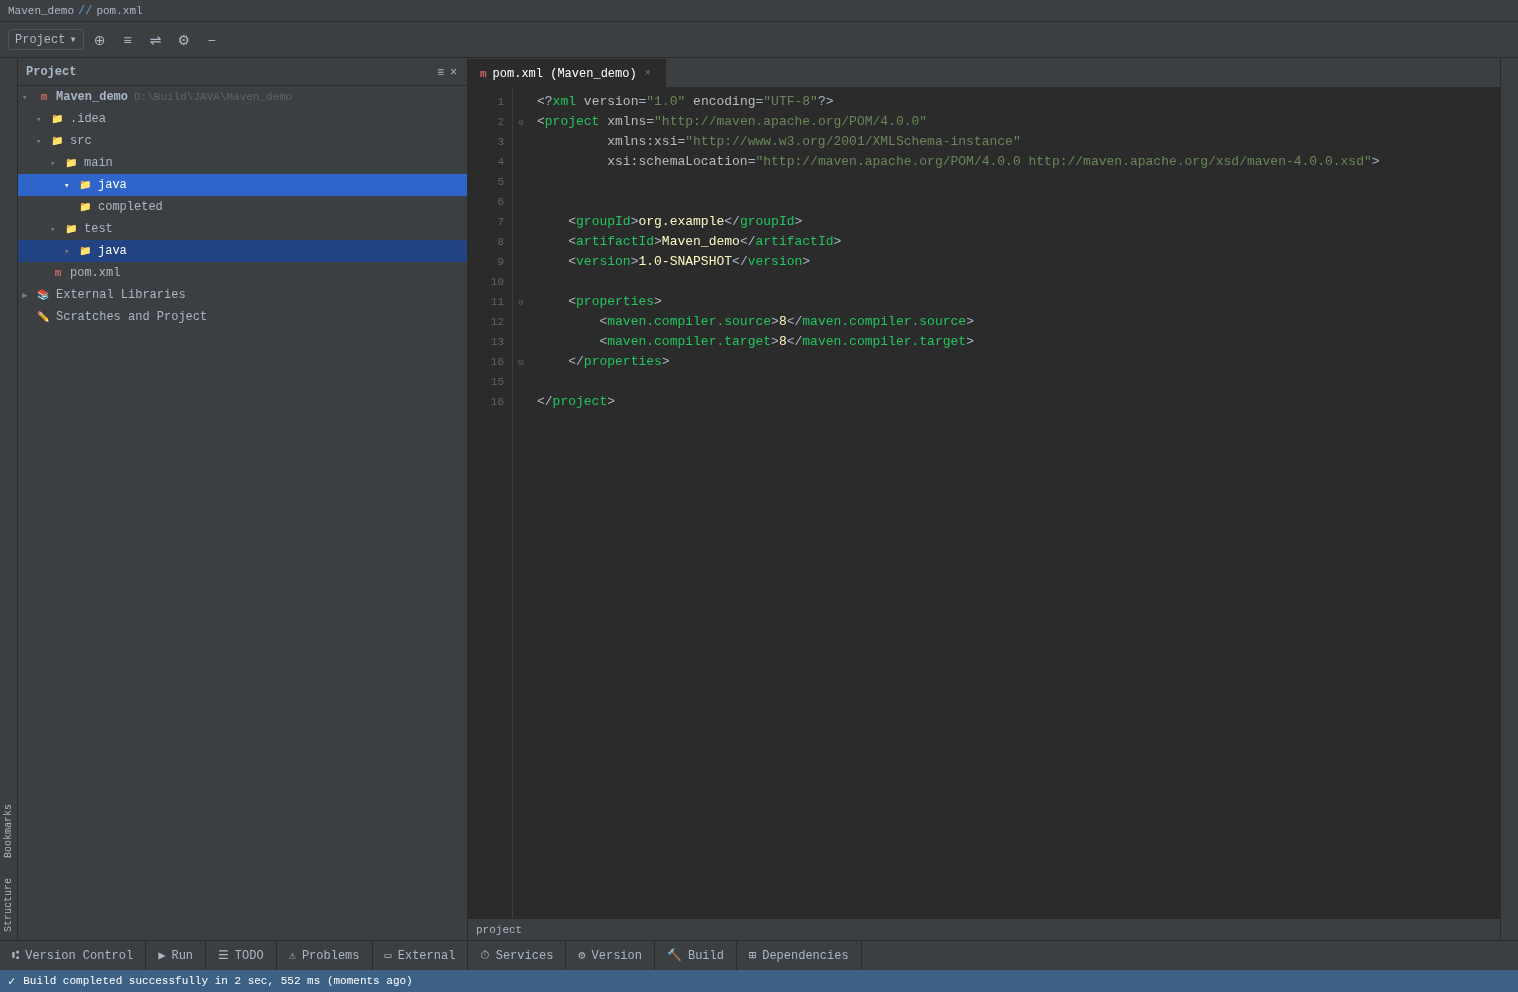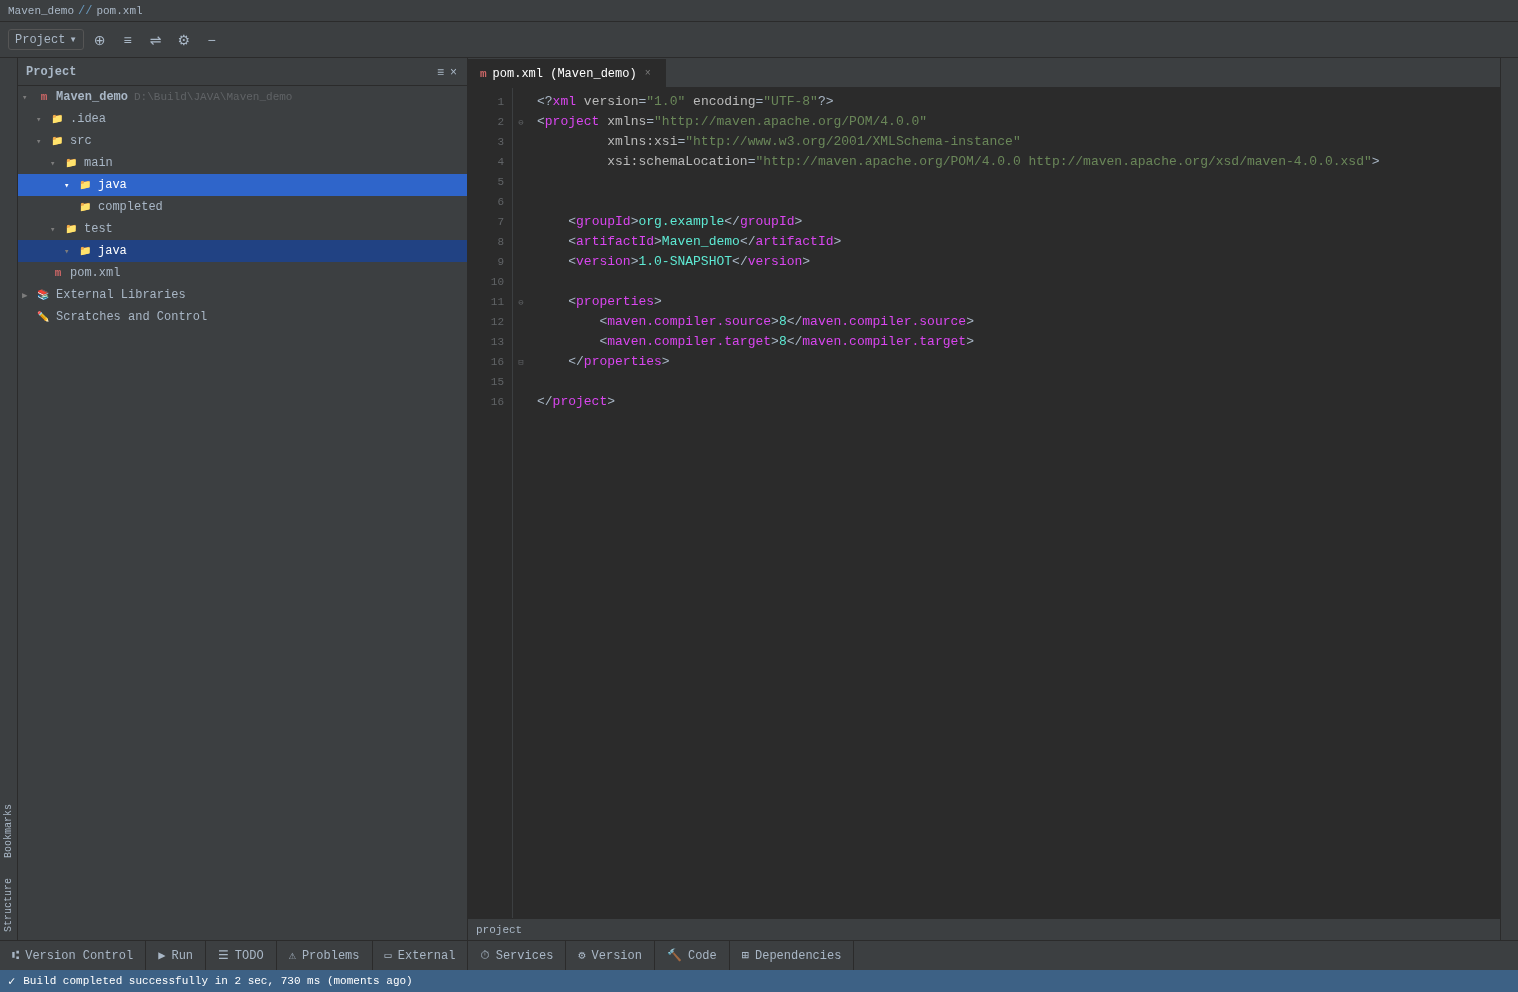--- a/index.html
+++ b/index.html
@@ -253,25 +253,25 @@
       font-size: 13px;
     }
     .code-line {
       height: 20px;
       display: flex;
       align-items: center;
       white-space: pre;
     }
 
     
-    .xml-tag { color: #d946ef; }
+    .xml-tag { color: #22c55e; }
     .xml-bracket { color: #a9b7c6; }
     .xml-attr-name { color: #bababa; }
     .xml-attr-val { color: #6a8759; }
-    .xml-text { color: #5eead4; }
+    .xml-text { color: #fef9c3; }
 
     
     .editor-status {
       height: 22px;
       background: #3c3f41;
       border-top: 1px solid #2b2b2b;
       display: flex;
       align-items: center;
       padding: 0 8px;
       font-size: 11px;
@@ -445,21 +445,21 @@
 
       <div class="tree-item" style="padding-left:4px;">
         <span class="arrow">▶</span>
         <span class="icon" style="color:#a9b7c6; margin-right:4px;">📚</span>
         <span class="label">External Libraries</span>
       </div>
 
       <div class="tree-item" style="padding-left:4px;">
         <span class="arrow"></span>
         <span class="icon" style="color:#a9b7c6; margin-right:4px;">✏️</span>
-        <span class="label">Scratches and Control</span>
+        <span class="label">Scratches and Project</span>
       </div>
 
     </div>
   </div>
 
   <div class="editor-area">
 
     <div class="tab-bar">
       <div class="tab active">
         <span style="color:#cc6666; font-weight:bold; font-size:11px;">m</span>
@@ -603,24 +603,24 @@
   <div class="bottom-tab">
     <span class="tab-icon">⏱</span>
     <span>Services</span>
   </div>
   <div class="bottom-tab">
     <span class="tab-icon">⚙</span>
     <span>Version</span>
   </div>
   <div class="bottom-tab">
     <span class="tab-icon">🔨</span>
-    <span>Code</span>
+    <span>Build</span>
   </div>
   <div class="bottom-tab">
     <span class="tab-icon">⊞</span>
     <span>Dependencies</span>
   </div>
 </div>
 
 <div class="status-bar">
   <span class="status-icon">✓</span>
-  <span>Build completed successfully in 2 sec, 730 ms (moments ago)</span>
+  <span>Build completed successfully in 2 sec, 552 ms (moments ago)</span>
 </div>
 
 </body></html>

